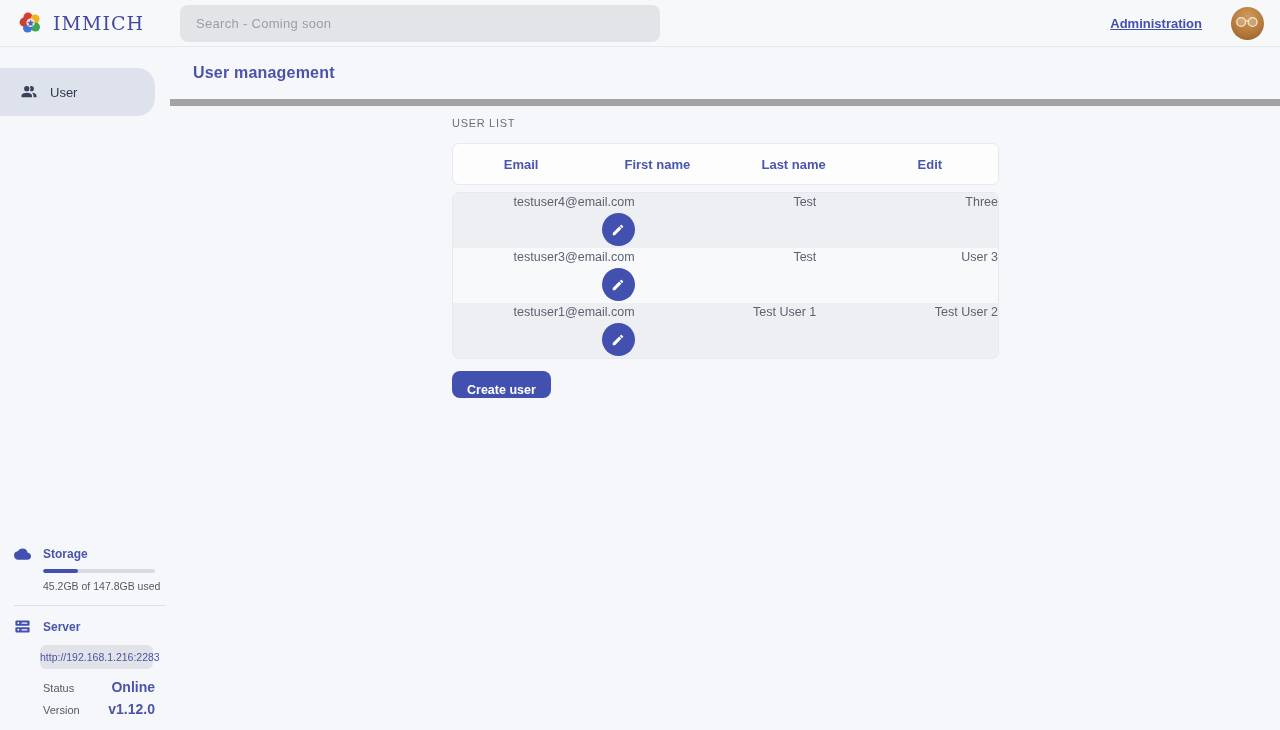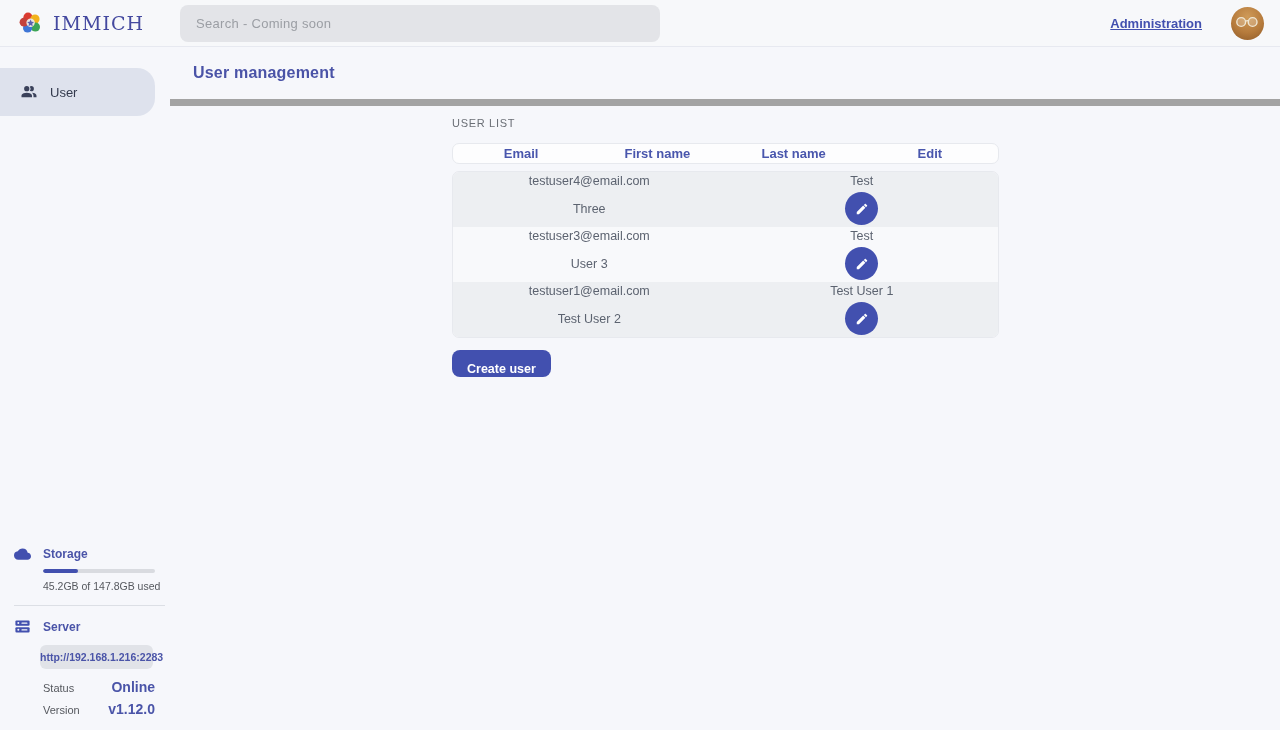--- a/index.html
+++ b/index.html
@@ -113,21 +113,21 @@
   }
   .side-divider { border: none; border-top: 1px solid #dcdfe5; margin: 13px 0 12px 0; }
   .server-chip {
     margin: 10px 0 0 26px;
     width: 113px;
     background: #e1e3e8;
     border-radius: 6px;
     padding: 6px 0;
     text-align: right;
     font-size: 10.5px;
-    font-weight: 700;
+    font-weight: 400;
     color: #4a54a8;
   }
   .kv-row {
     margin: 10px 0 0 29px;
     width: 112px;
     display: flex;
     justify-content: space-between;
     align-items: baseline;
   }
   .kv-key { font-size: 11px; color: #55585e; }
@@ -145,44 +145,44 @@
 
   .content { padding: 11px 0 0 282px; }
   .section-label {
     font-size: 11px;
     letter-spacing: .7px;
     color: #6b6f76;
     margin-bottom: 14px;
   }
   .table-wrap { width: 547px; }
   .table-head {
-    height: 21px;
+    height: 42px;
     background: #fdfdfe;
     border: 1px solid #e7e9ee;
     border-radius: 7px;
     display: grid;
     grid-template-columns: repeat(4, 1fr);
     align-items: center;
     text-align: center;
     font-size: 13px;
     font-weight: 600;
     color: #4956ad;
     margin-bottom: 7px;
   }
   .table-rows {
     border: 1px solid #e7e9ee;
     border-radius: 7px;
     overflow: hidden;
   }
   .table-row {
     height: 55px;
     display: grid;
-    grid-template-columns: repeat(2, 1fr);
-    align-items: center;
-    text-align: center;
+    grid-template-columns: repeat(3, 1fr);
+    align-items: center;
+    text-align: right;
     font-size: 12.5px;
     color: #5c6370;
     background: #edeff2;
   }
   .table-row.row-alt { background: #f8f9fb; }
   .edit-btn {
     width: 33px; height: 33px;
     border-radius: 50%;
     background: #4250af;
     border: none;

